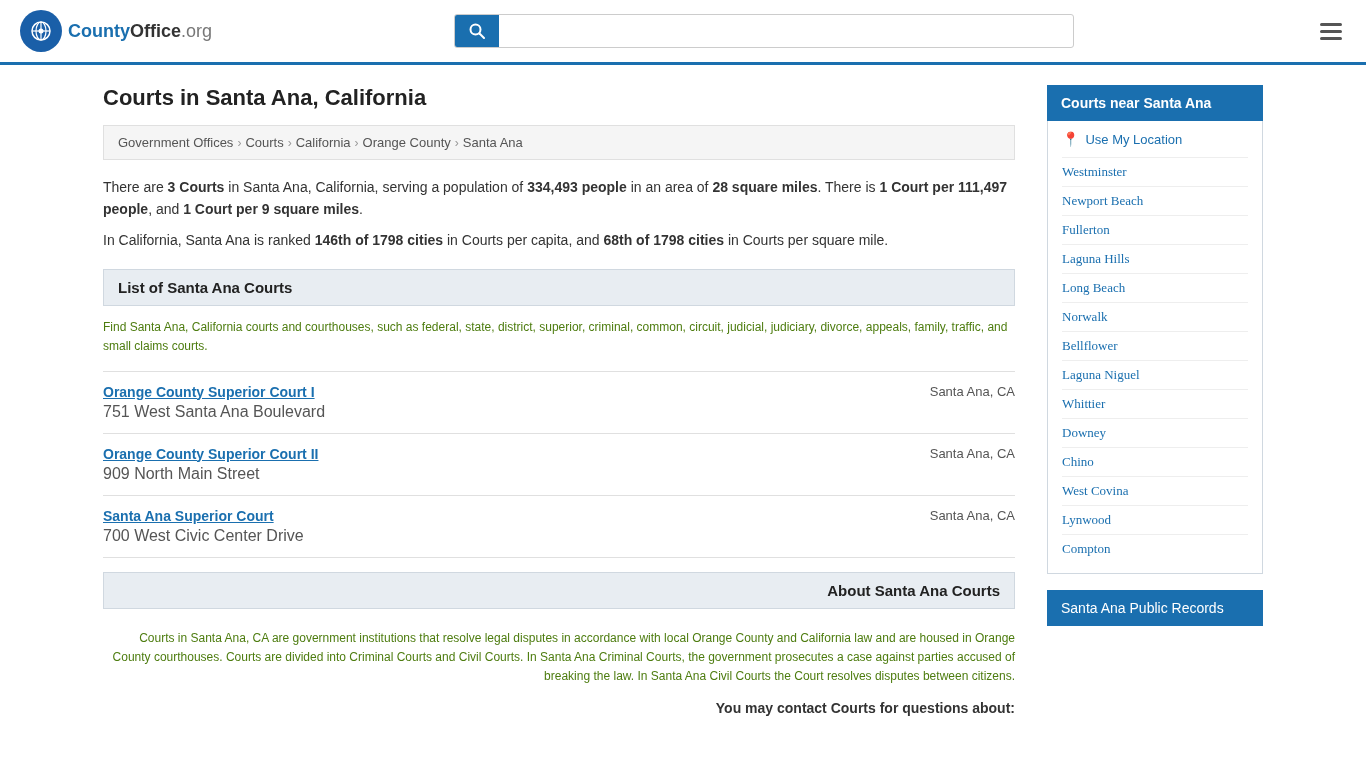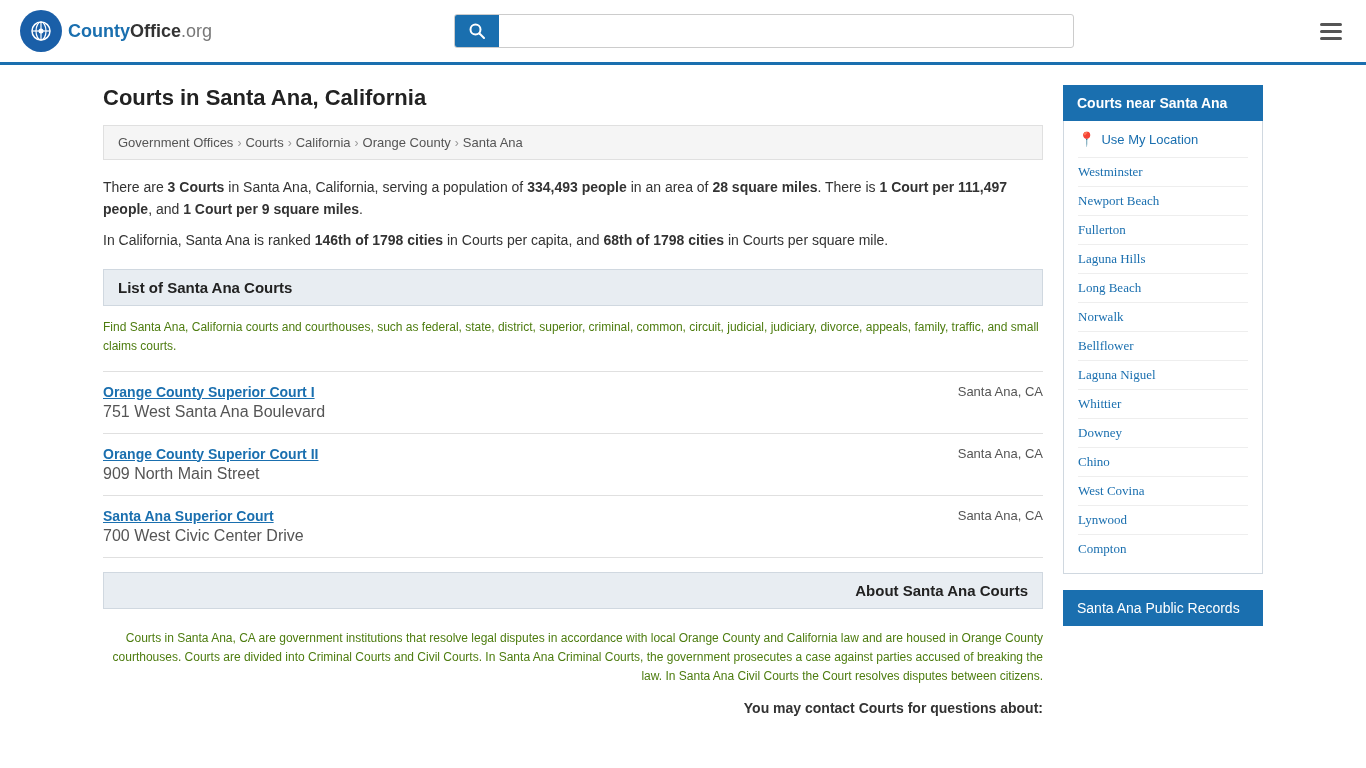--- a/index.html
+++ b/index.html
@@ -82,28 +82,28 @@
       background: #555;
       border-radius: 2px;
     }
 
     
     #main-container {
       max-width: 1200px;
       margin: 0 auto;
       padding: 20px 20px 0 20px;
       display: flex;
-      gap: 20px;
+      gap: 32px;
     }
     #content-area {
       flex: 1;
       min-width: 0;
     }
     #sidebar {
-      width: 200px;
+      width: 216px;
       flex-shrink: 0;
     }
 
     
     #page-title {
       font-size: 22px;
       font-weight: bold;
       color: #222;
       margin-bottom: 14px;
     }

